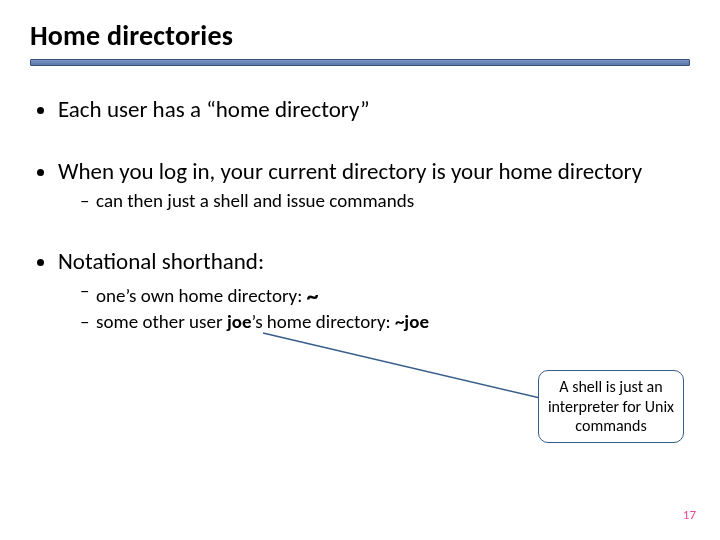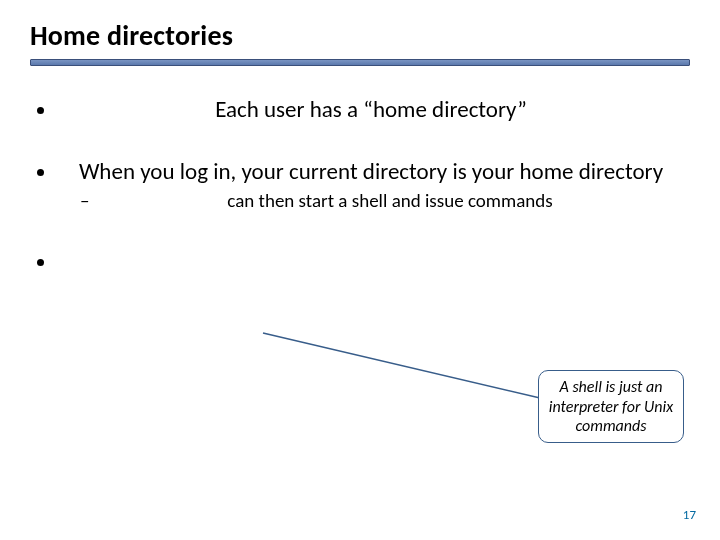--- a/index.html
+++ b/index.html
@@ -32,21 +32,20 @@
     margin-bottom: 28px;
   }
   .title-rule .bar {
     height: 5px;
     background: linear-gradient(to bottom, #7a94c2 0%, #5b79ad 100%);
     border: 1px solid #3a4f7a;
     border-radius: 1px;
   }
   .body {
     padding: 0 6px;
-    text-align: center;
   }
   ul.l1 {
     list-style: disc;
     margin: 0;
     padding: 0 0 0 22px;
   }
   ul.l1 > li {
     font-size: 23px;
     line-height: 1.22;
     margin-bottom: 2px;
@@ -85,34 +84,33 @@
     top: 370px;
     width: 146px;
     border: 1.5px solid #385d8a;
     border-radius: 10px;
     background: #ffffff;
     padding: 6px 8px;
     font-size: 16px;
     line-height: 1.22;
     text-align: center;
     box-sizing: border-box;
-    font-style: italic;
   }
   .pointer-svg {
     position: absolute;
     left: 0;
     top: 0;
     pointer-events: none;
   }
   .pagenum {
     position: absolute;
     right: 24px;
     bottom: 14px;
     font-size: 13px;
-    color: #0369a1;
+    color: #ec4899;
   }
 </style>
 </head>
 <body>
 
 <div class="slide">
 
   <h1 class="title">Home directories</h1>
   <div class="title-rule">
     <div class="bar"></div>
@@ -123,26 +121,35 @@
       <li>
         <span>Each user has a “home directory”</span>
         <ul class="l2">
         </ul>
       </li>
 
       <li class="gap">
         <span>When you log in, your current directory is your home directory</span>
         <ul class="l2">
           <li>
-            <span>can then start a </span><span class="u">shell</span><span> and issue commands</span>
+            <span>can then just a </span><span class="u">shell</span><span> and issue commands</span>
           </li>
         </ul>
       </li>
 
       <li class="gap">
+        <span>Notational shorthand:</span>
+        <ul class="l2">
+          <li>
+            <span>one’s own home directory:   </span><span class="b tilde">~</span>
+          </li>
+          <li>
+            <span>some other user </span><span class="b">joe</span><span>’s home directory: </span><span class="b">~joe</span>
+          </li>
+        </ul>
       </li>
     </ul>
   </div>
 
   <svg class="pointer-svg" width="720" height="540">
     <line x1="263" y1="333" x2="540" y2="398" stroke="#385d8a" stroke-width="1.5"></line>
   </svg>
 
   <div class="callout">A shell is just an interpreter for Unix commands</div>
 

